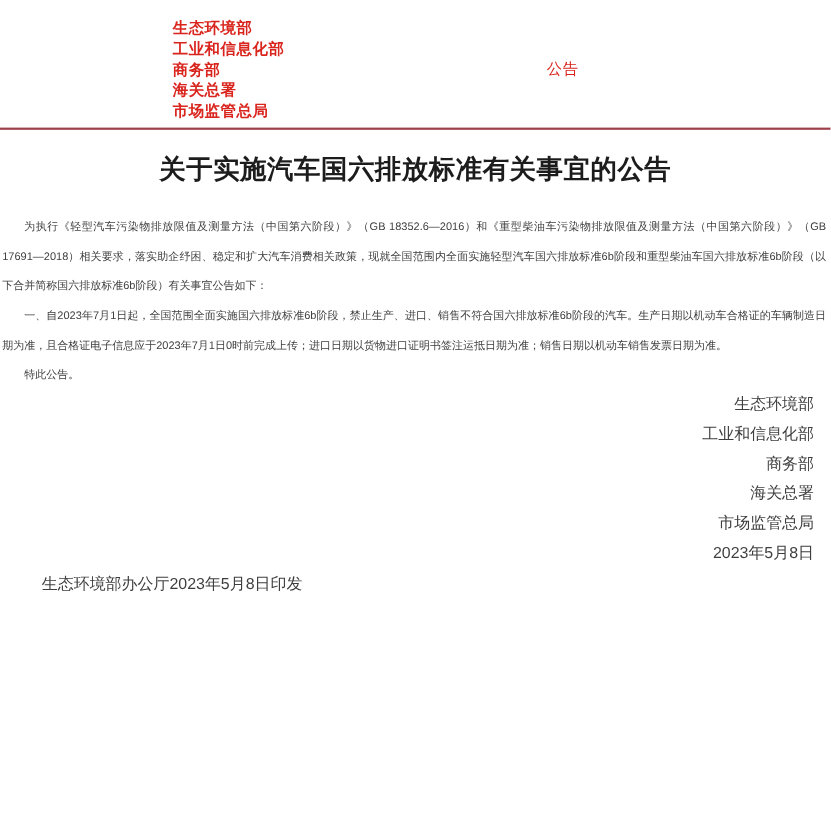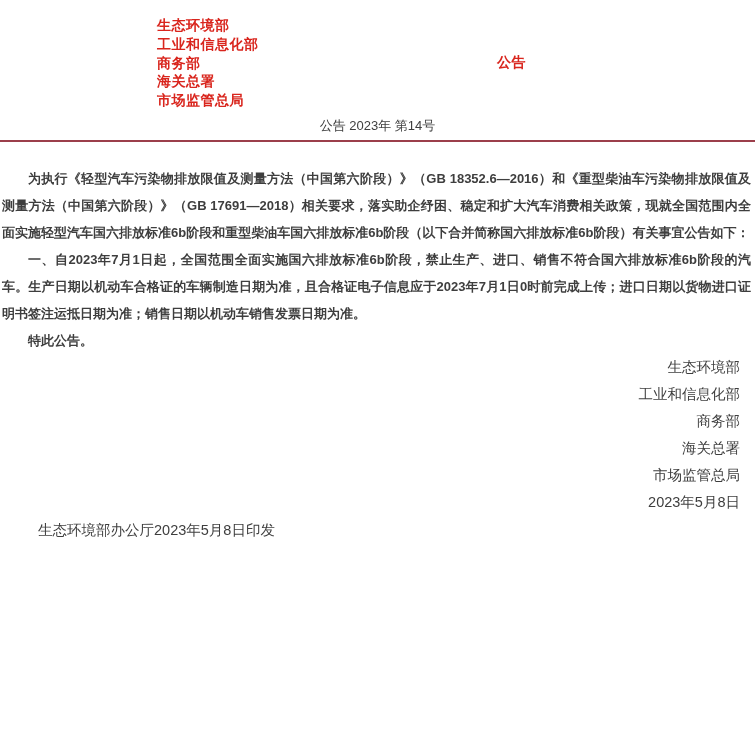--- a/index.html
+++ b/index.html
@@ -27,21 +27,21 @@
     font-weight: bold;
     color: var(--accent-red, #d9251d);
     line-height: 18.8px;
     letter-spacing: 0.5px;
   }
   .doc-type {
     position: absolute;
     left: 497px;
     top: 54px;
     font-size: 14px;
-    font-weight: bold;
+    font-weight: normal;
     color: var(--accent-red, #d9251d);
     letter-spacing: 0.5px;
   }
   
   .issue-no {
     margin-top: 7px;
     text-align: center;
     font-size: 13px;
     line-height: 17px;
     color: var(--body-text, #3e3e3e);
@@ -61,25 +61,24 @@
     font-size: 24px;
     font-weight: bold;
     line-height: 30px;
     color: var(--title-text, #1c1c1c);
     letter-spacing: 0.5px;
   }
   
   .body-text {
     margin-top: 23px;
     padding: 0 4px 0 2px;
-    font-size: 13px;
+    font-size: 10px;
     line-height: 27px;
     text-align: justify;
     color: var(--body-text, #3e3e3e);
-    font-weight: bold;
   }
   .body-text p {
     text-indent: 2em;
     margin: 0;
   }
   
   .signature {
     padding-right: 15px;
     text-align: right;
     font-size: 14.5px;
@@ -102,24 +101,24 @@
 
   <div class="header">
     <div class="ministry">生态环境部</div>
     <div class="ministry">工业和信息化部</div>
     <div class="ministry">商务部</div>
     <div class="ministry">海关总署</div>
     <div class="ministry">市场监管总局</div>
     <div class="doc-type">公告</div>
   </div>
 
-  <div class="issue-no">公告 2023年 第14号</div>
 
   <div class="rule"></div>
 
+  <h1 class="title">关于实施汽车国六排放标准有关事宜的公告</h1>
 
   <div class="body-text">
     <p>为执行《轻型汽车污染物排放限值及测量方法（中国第六阶段）》（GB 18352.6—2016）和《重型柴油车污染物排放限值及测量方法（中国第六阶段）》（GB 17691—2018）相关要求，落实助企纾困、稳定和扩大汽车消费相关政策，现就全国范围内全面实施轻型汽车国六排放标准6b阶段和重型柴油车国六排放标准6b阶段（以下合并简称国六排放标准6b阶段）有关事宜公告如下：</p>
     <p>一、自2023年7月1日起，全国范围全面实施国六排放标准6b阶段，禁止生产、进口、销售不符合国六排放标准6b阶段的汽车。生产日期以机动车合格证的车辆制造日期为准，且合格证电子信息应于2023年7月1日0时前完成上传；进口日期以货物进口证明书签注运抵日期为准；销售日期以机动车销售发票日期为准。</p>
     <p>特此公告。</p>
   </div>
 
   <div class="signature">
     <div>生态环境部</div>
     <div>工业和信息化部</div>

